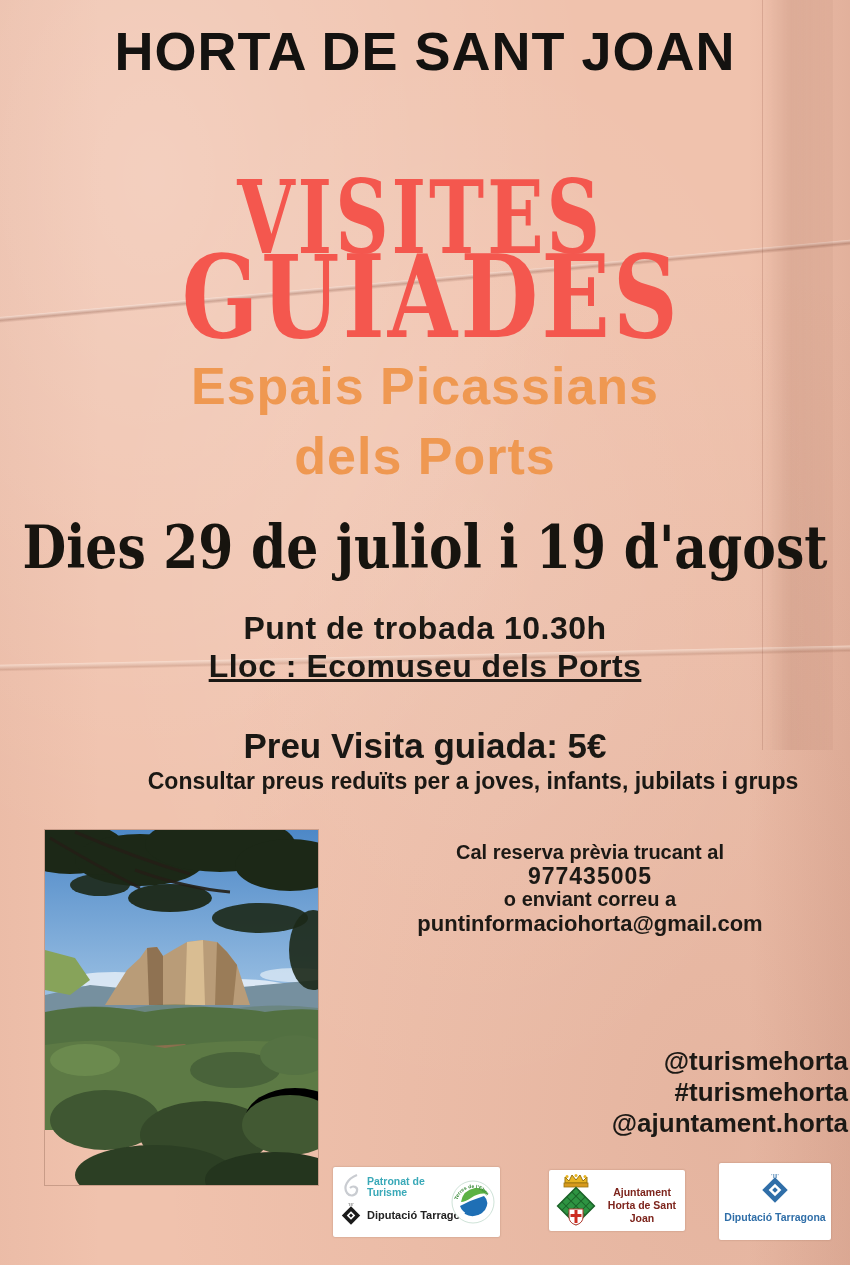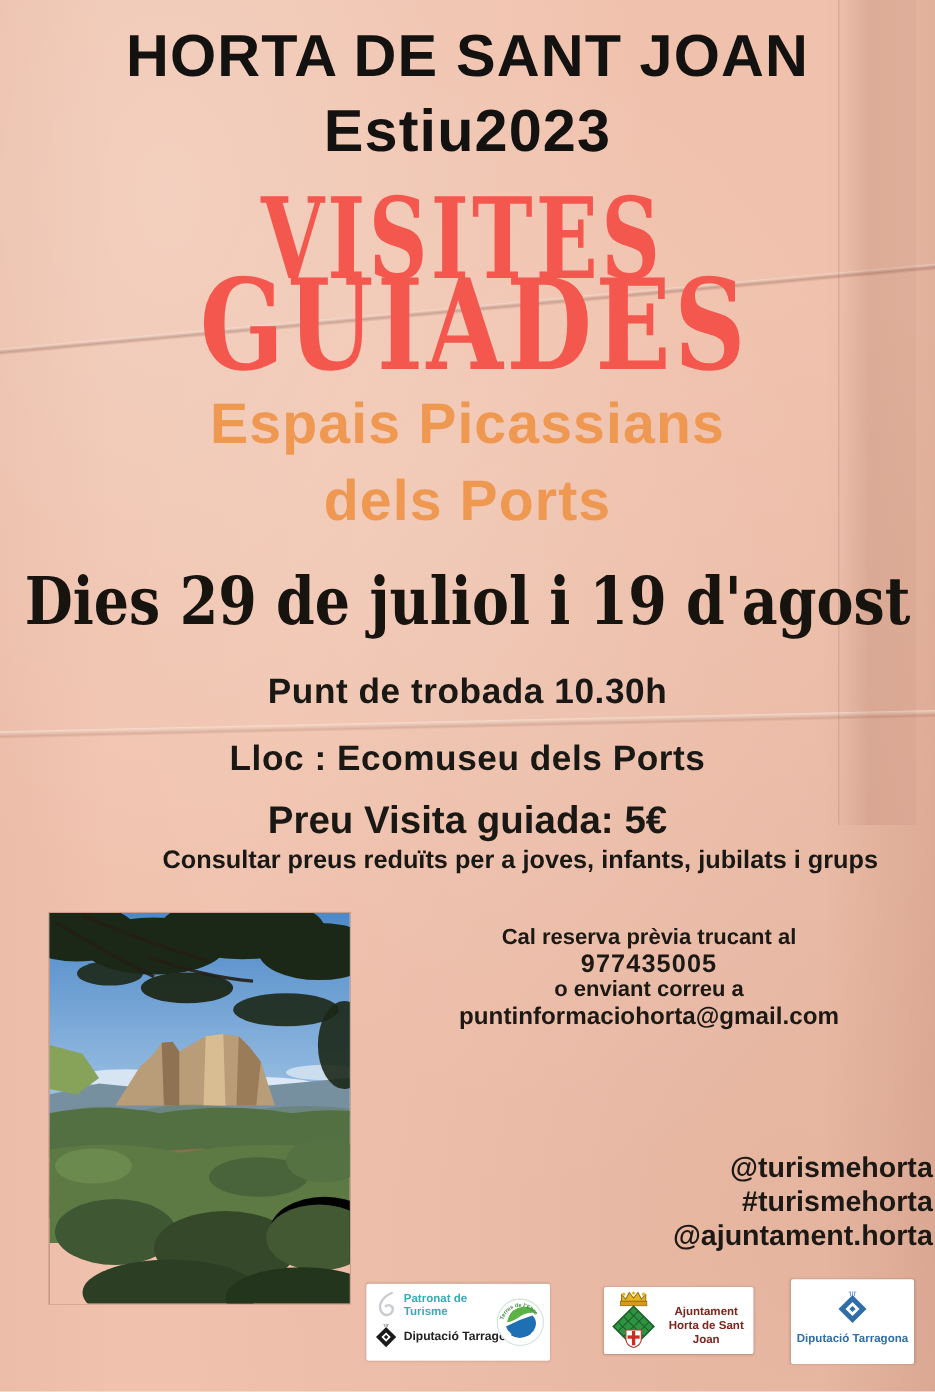--- a/index.html
+++ b/index.html
@@ -104,32 +104,31 @@
 </head>
 <body>
 
 <div class="poster">
   <div class="paper-shade"></div>
   <div class="crease crease-h1"></div>
   <div class="crease crease-h2"></div>
   <div class="crease crease-v1"></div>
 
   <div class="txt title-line" style="top:20px;">HORTA DE SANT JOAN</div>
-  <div class="txt title-line" style="top:88px;">Estiu2023</div>
 
   <div class="headline headline1">VISITES</div>
   <div class="headline headline2">GUIADES</div>
 
   <div class="txt subheadline" style="top:356px;">Espais Picassians</div>
   <div class="txt subheadline" style="top:426px;">dels Ports</div>
 
   <div class="date-line">Dies 29 de juliol i 19 d'agost</div>
 
   <div class="txt meet-line" style="top:610px;">Punt de trobada 10.30h</div>
-  <div class="txt meet-line" style="top:671px;">Lloc : Ecomuseu dels Ports</div>
+  <div class="txt meet-line" style="top:648px;text-decoration:underline;">Lloc : Ecomuseu dels Ports</div>
 
   <div class="txt price-main" style="top:726px;">Preu Visita guiada: 5€</div>
   <div class="txt price-sub" style="top:768px;padding-left:48px;">Consultar preus reduïts per a joves, infants, jubilats i grups</div>
 
   <div class="booking">
     <div class="b-sm">Cal reserva prèvia trucant al</div>
     <div class="b-lg">977435005</div>
     <div class="b-sm">o enviant correu a</div>
     <div class="b-email">puntinformaciohorta@gmail.com</div>
   </div>

